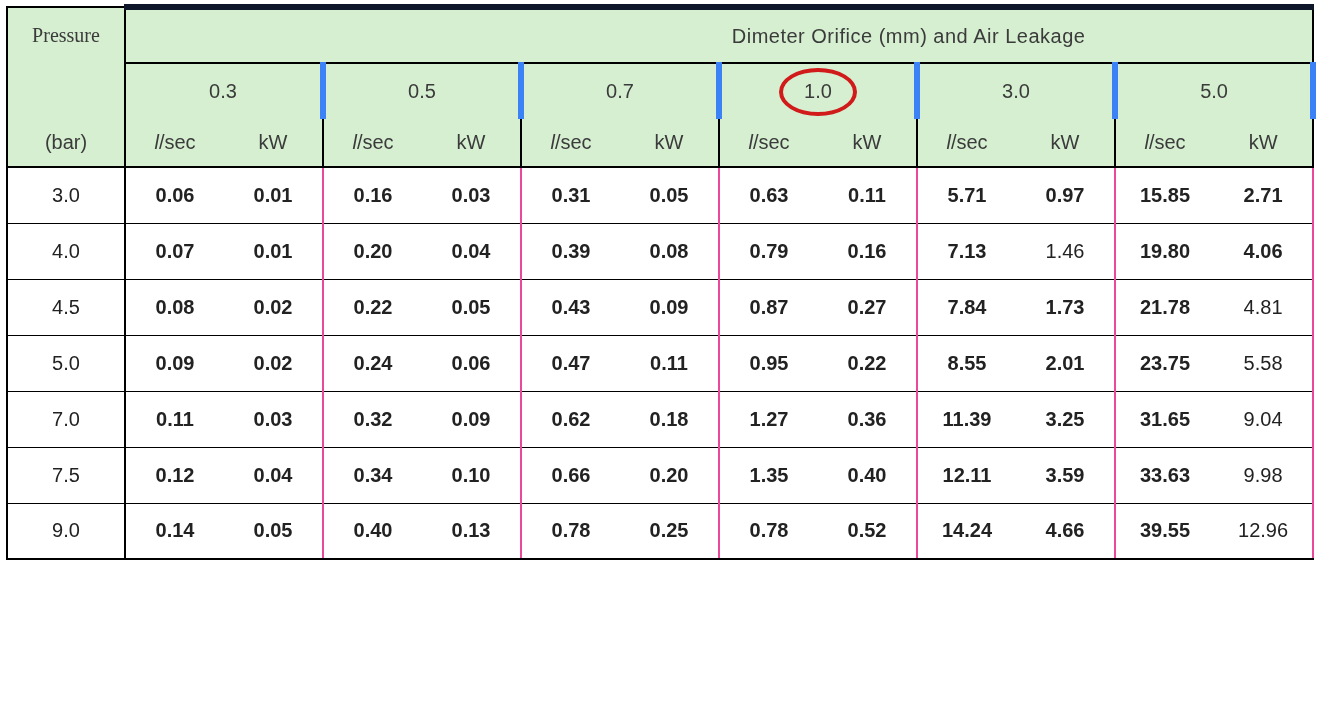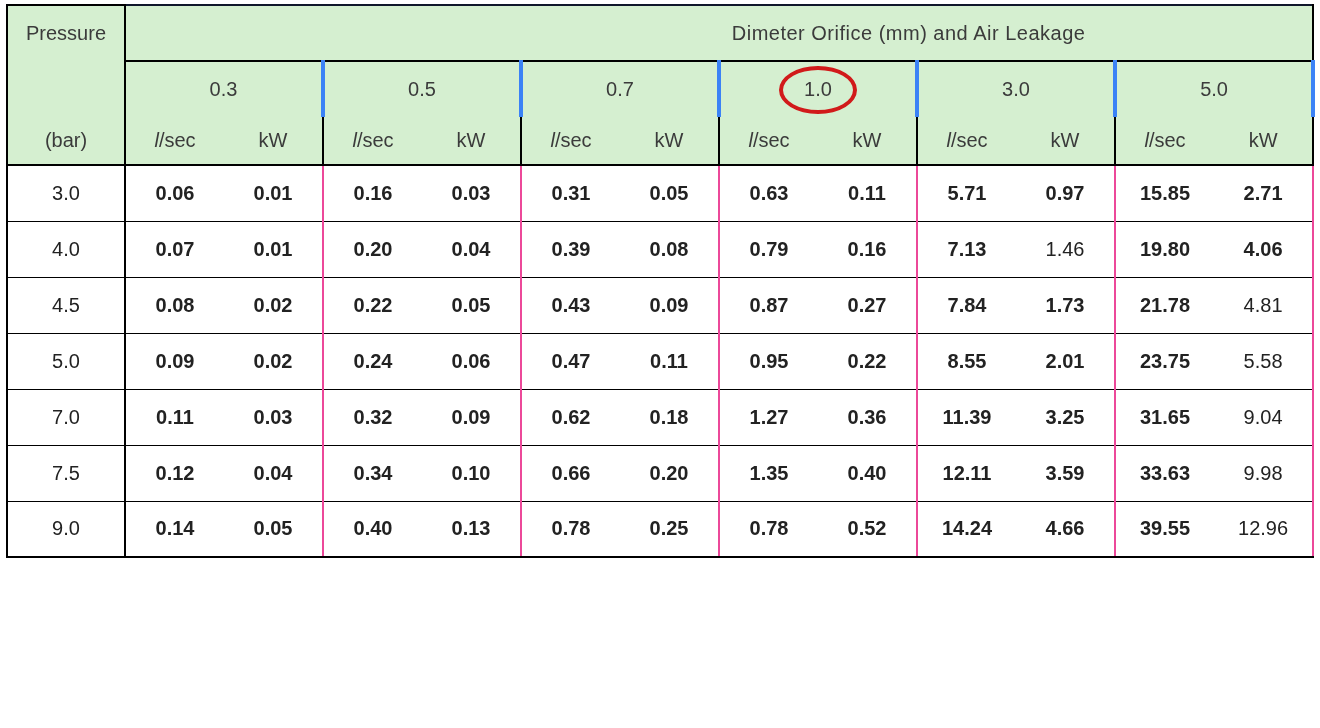--- a/index.html
+++ b/index.html
@@ -40,46 +40,47 @@
     font-weight: normal;
     color: #3b3b3b;
   }
 
   th.top-pressure {
     border-top: 2px solid #000;
     border-left: 2px solid #000;
     border-right: 2px solid #000;
     border-bottom: none;
     height: 56px;
+    font-family: Liberation Serif, serif;
   }
   th.mid-pressure {
     border-left: 2px solid #000;
     border-right: 2px solid #000;
     height: 56px;
   }
   th.bot-pressure {
     border-left: 2px solid #000;
     border-right: 2px solid #000;
     border-bottom: 2px solid #000;
     height: 48px;
     vertical-align: middle;
   }
 
   th.banner {
-    border-top: 2px solid #0f172a;
+    border-top: 6px solid #0f172a;
     border-right: 2px solid #000;
     border-bottom: 2px solid #000;
     height: 56px;
     text-align: center;
     padding-left: 380px;
     letter-spacing: 0.5px;
   }
 
   th.dia {
-    border-right: 4px solid #3b82f6;
+    border-right: 6px solid #3b82f6;
     height: 56px;
     position: relative;
   }
 
   th.unit {
     border-bottom: 2px solid #000;
     height: 48px;
     font-style: normal;
   }
   th.unit-r { border-right: 2px solid #000; }

